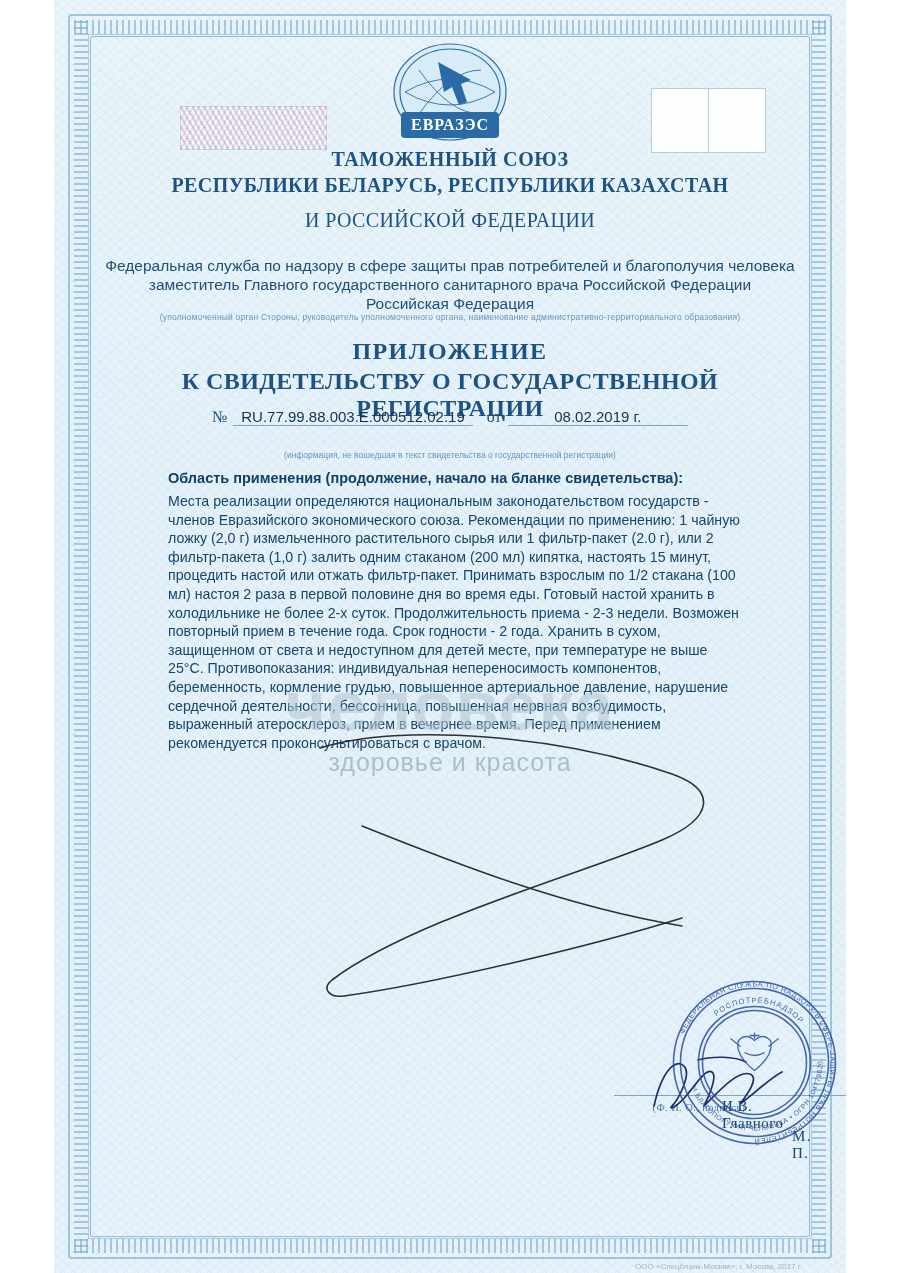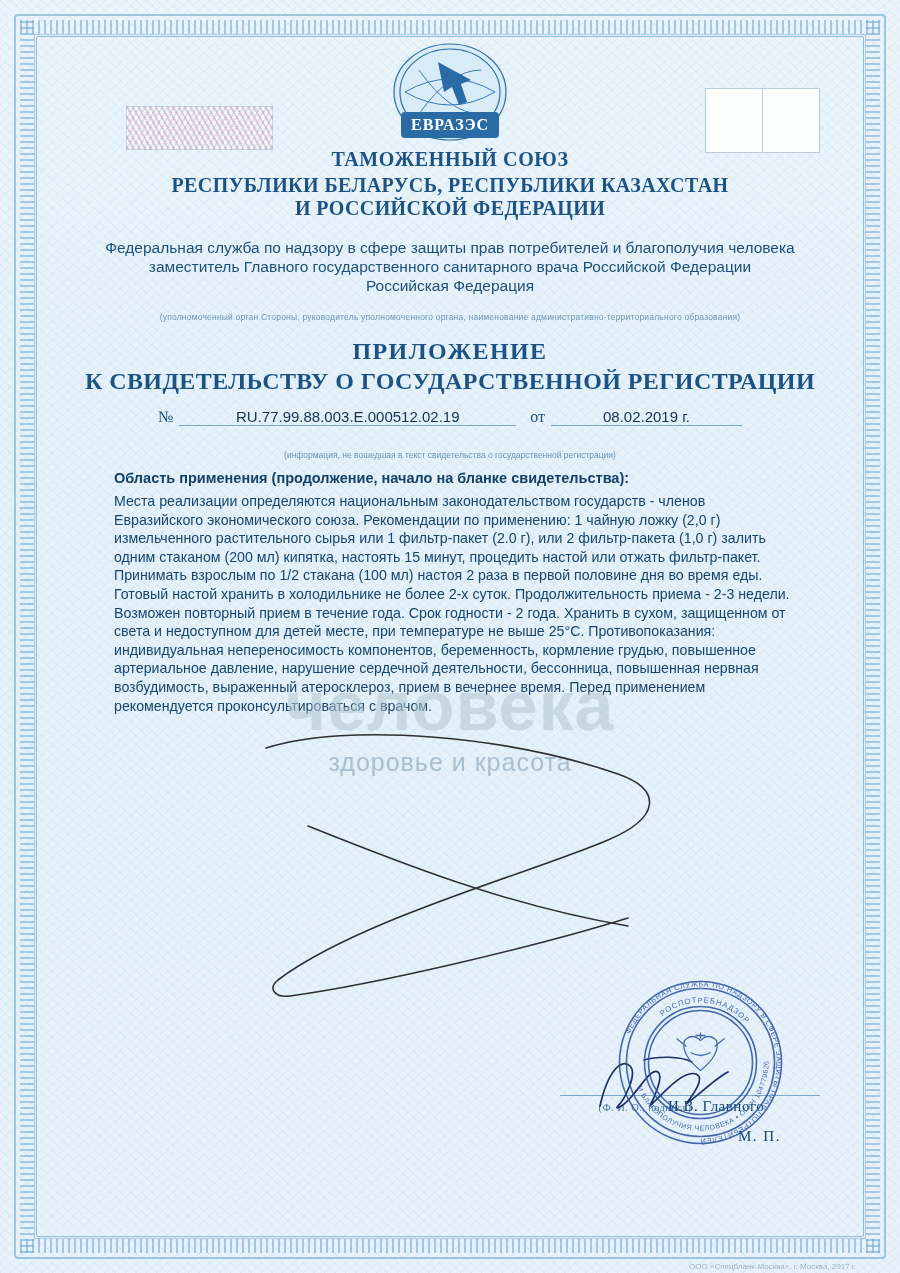--- a/index.html
+++ b/index.html
@@ -6,21 +6,21 @@
     margin: 0;
     padding: 0;
     background: #ffffff;
   }
   body {
     font-family: "Liberation Sans", sans-serif;
     -webkit-font-smoothing: antialiased;
   }
   .page {
     position: relative;
-    width: 900px;
+    width: 792px;
     height: 1273px;
     margin: 0 auto;
     background:
       linear-gradient(180deg, #eaf4fa 0%, #e4f1f9 40%, #e7f2fa 100%);
     overflow: hidden;
   }
   
   .page:before {
     content: "";
     position: absolute;
@@ -135,30 +135,30 @@
   .h-line2 {
     font-family: "Liberation Serif", serif;
     font-weight: bold;
     font-size: 20px;
     letter-spacing: 0.4px;
     color: #1d5284;
     margin-top: 3px;
   }
   .h-line3 {
     font-family: "Liberation Serif", serif;
-    font-weight: bold;
+    font-weight: normal;
     font-size: 20px;
     letter-spacing: 0.4px;
     color: #1d5284;
-    margin-top: 0;
+    margin-top: 12px;
   }
   .org-block {
     position: absolute;
     left: 0; right: 0;
-    top: 198px;
+    top: 216px;
     text-align: center;
     font-size: 15.5px;
     line-height: 19px;
     color: #1d4f79;
   }
   .org-caption {
     position: absolute;
     left: 0; right: 0;
     top: 272px;
     text-align: center;

